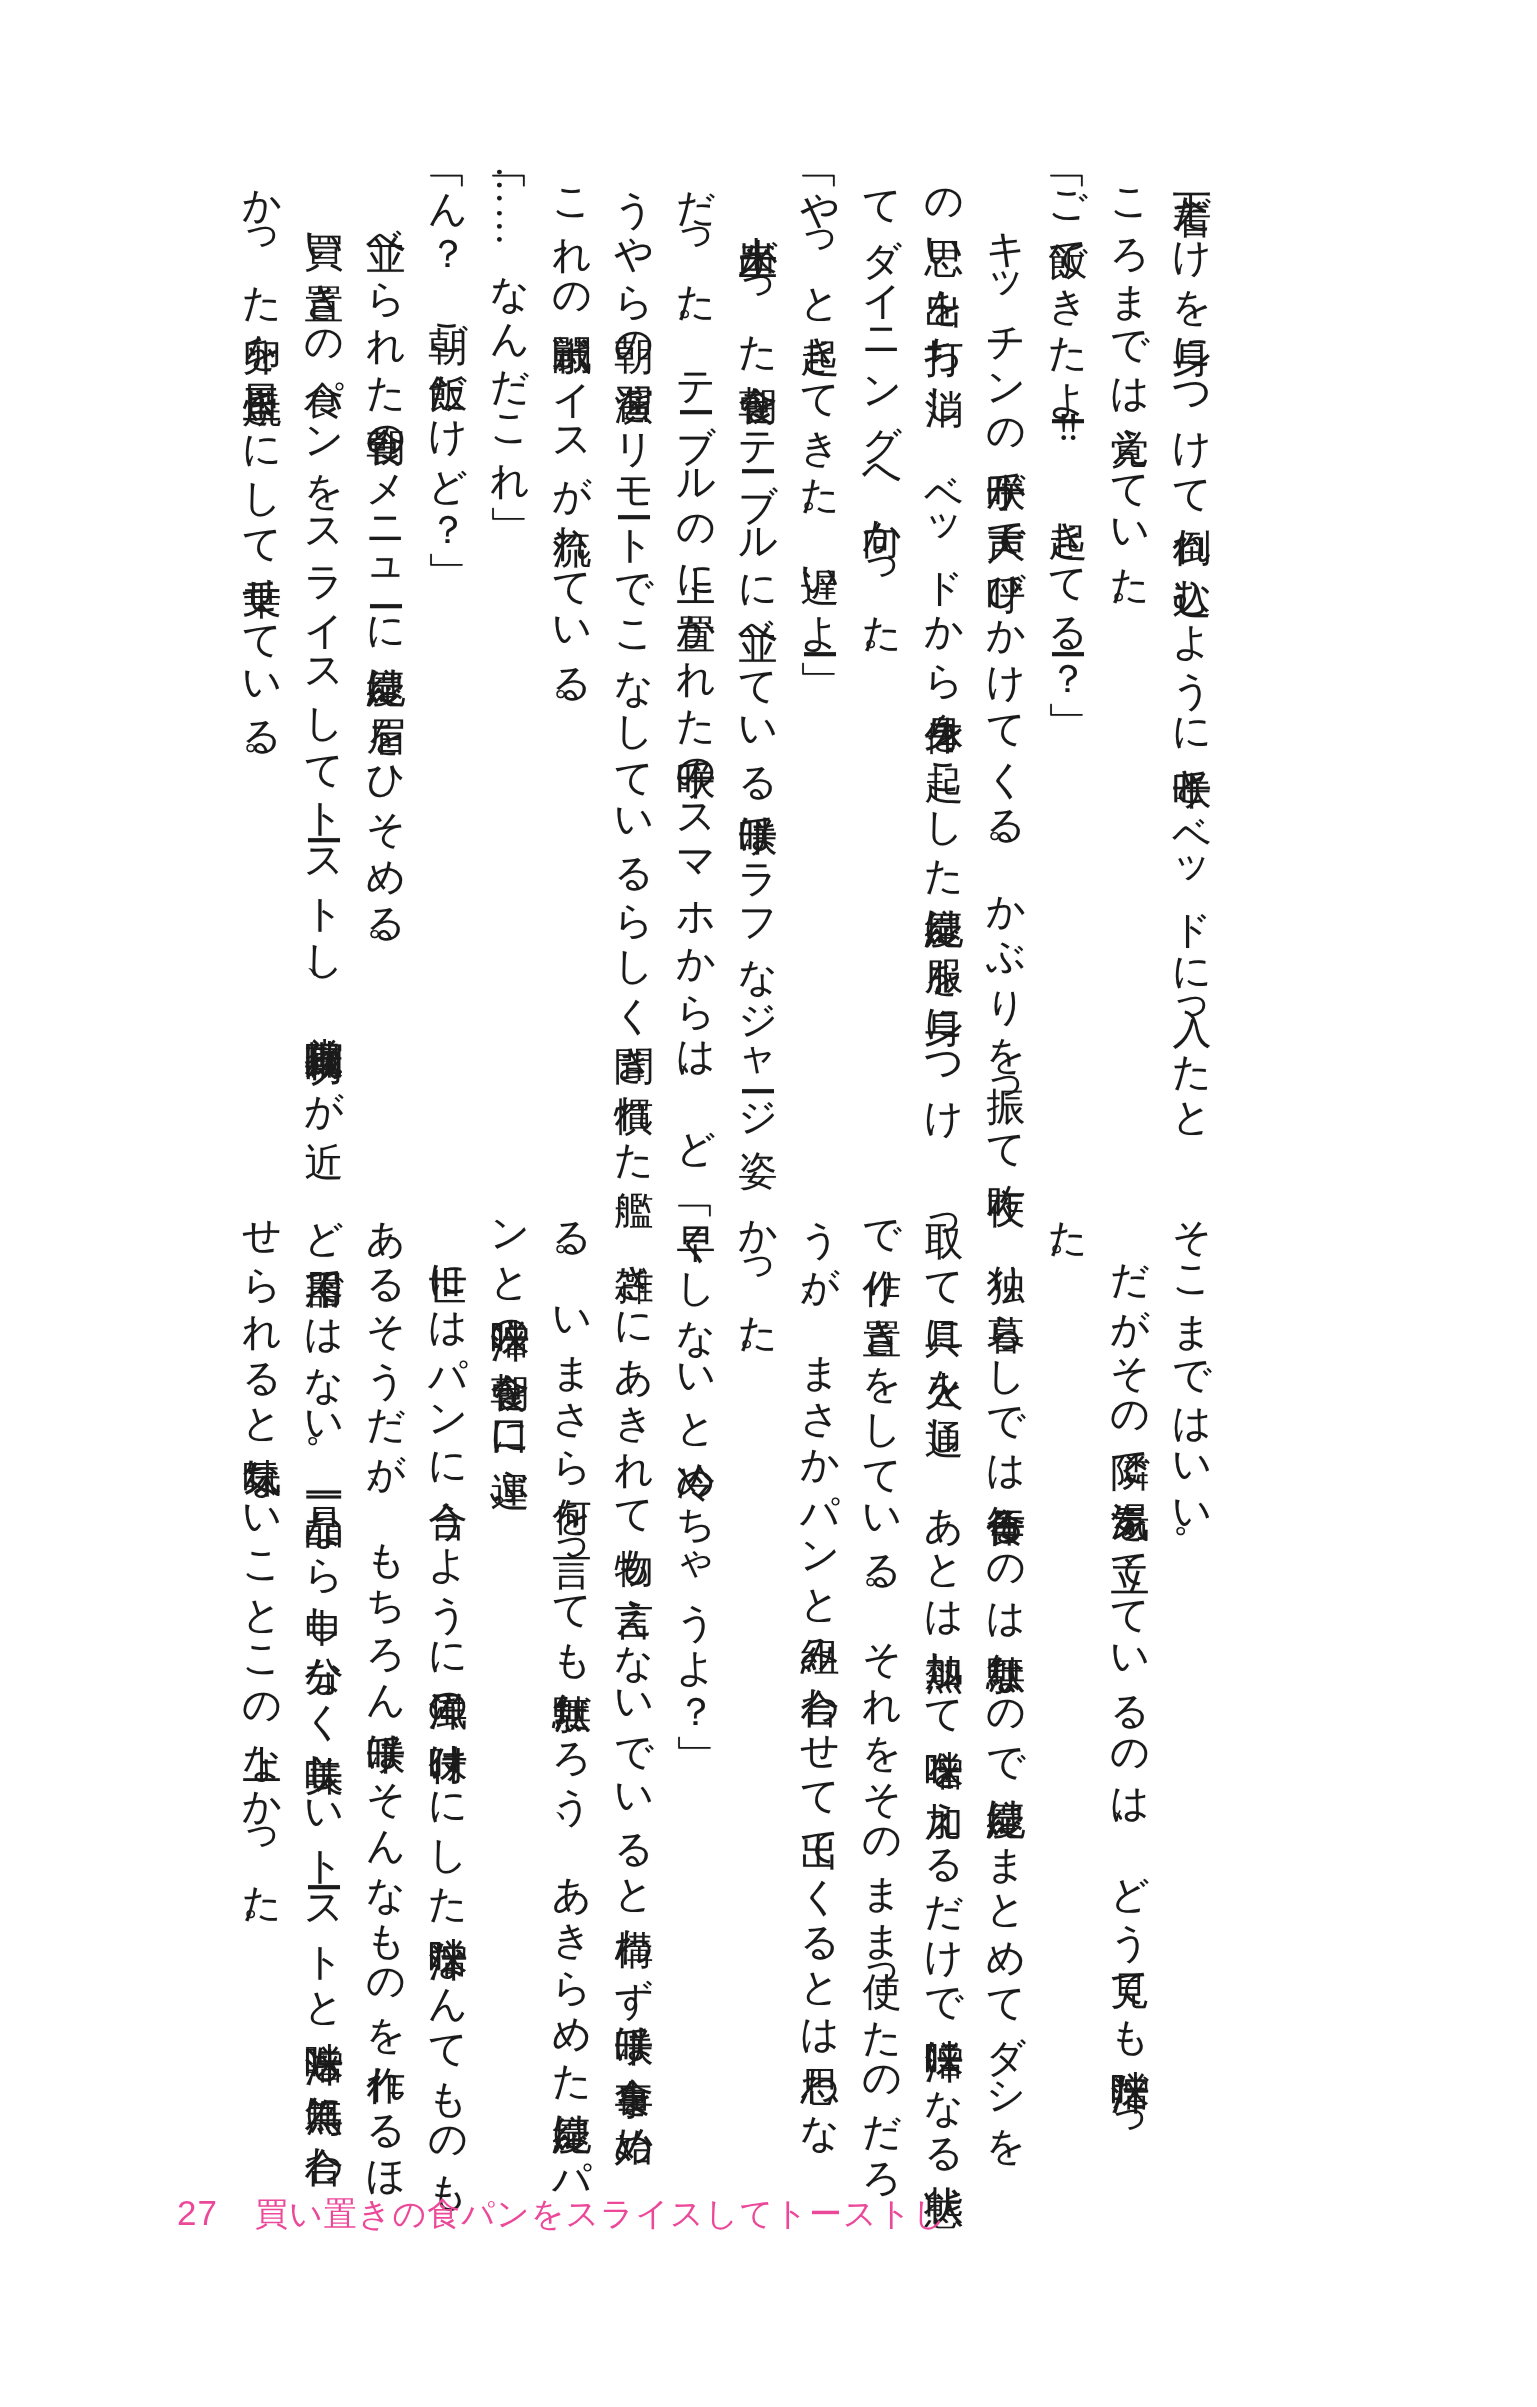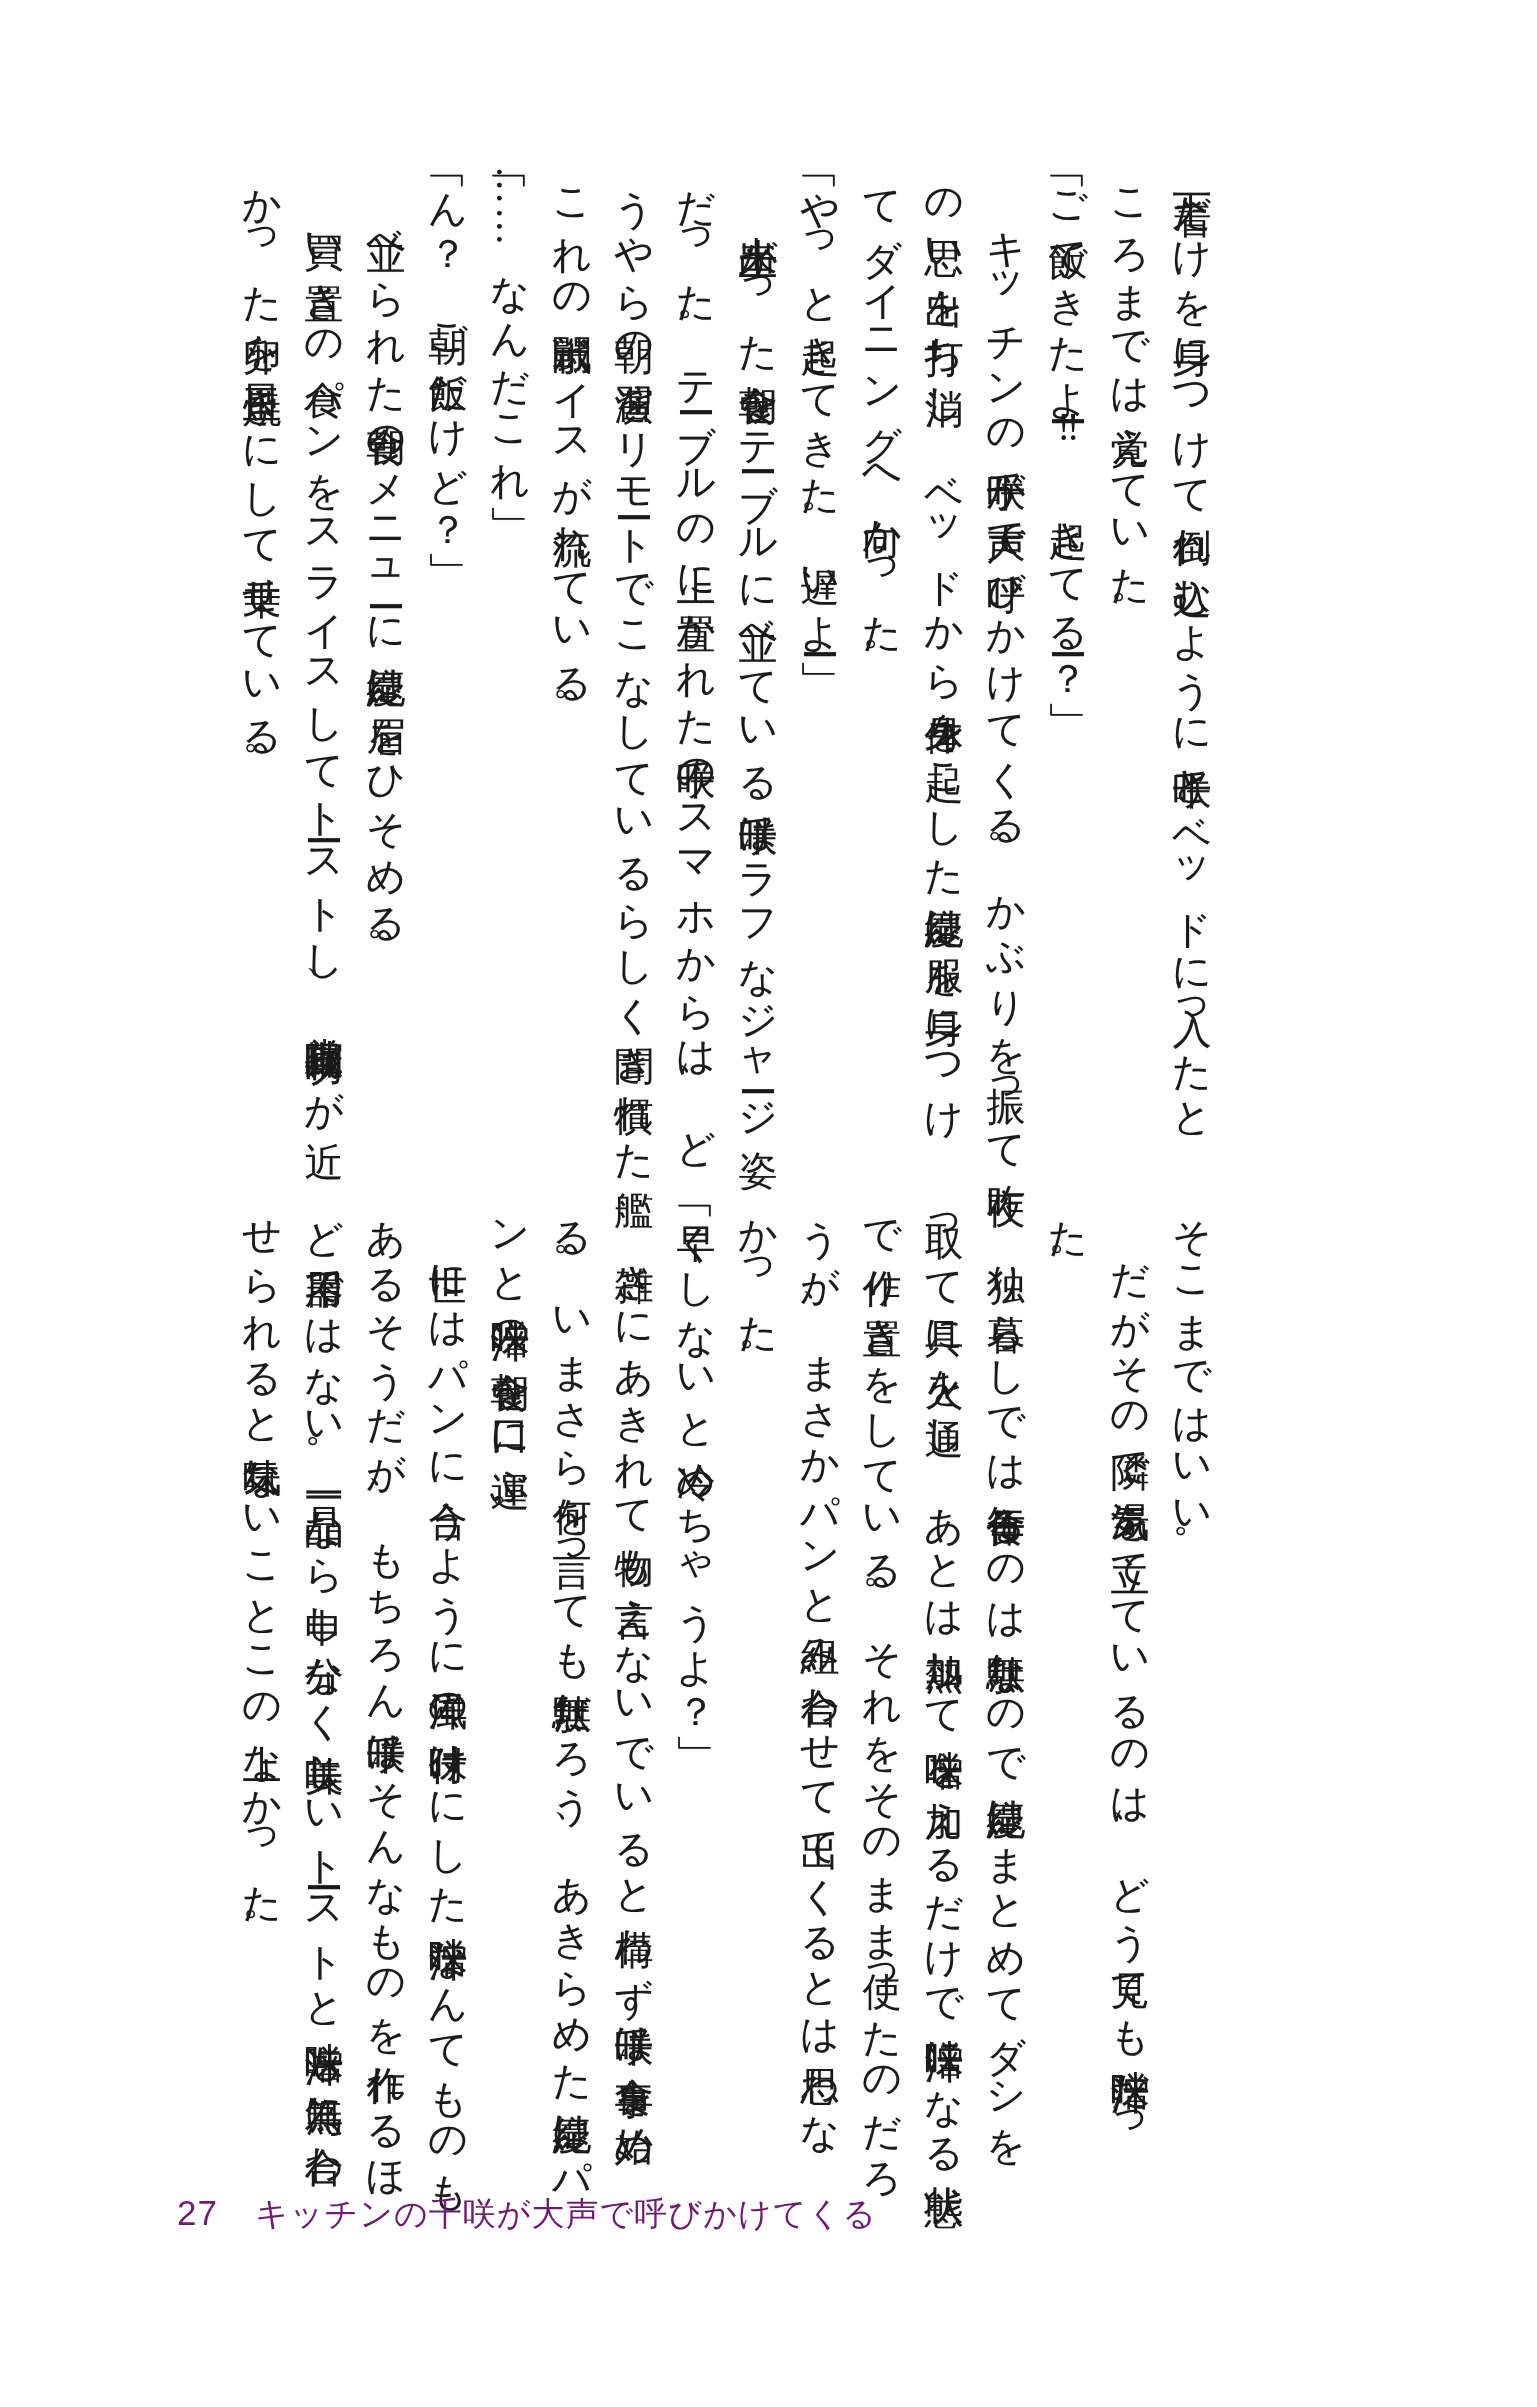--- a/index.html
+++ b/index.html
@@ -41,21 +41,21 @@
   .vtext p.indent {
     text-indent: 42px;
   }
   .footer {
     position: absolute;
     left: 177px;
     top: 2192px;
     display: flex;
     align-items: baseline;
     font-family: "Liberation Sans", "DejaVu Sans", sans-serif;
-    color: #701a75;
+    color: #ec4899;
   }
   .footer .page-num {
     font-size: 35px;
     letter-spacing: 1px;
   }
   .footer .running-title {
     margin-left: 37px;
     font-size: 33px;
     letter-spacing: 1px;
   }
@@ -81,17 +81,17 @@
       <p class="">そこまではいい。</p>
       <p class="indent">だがその隣で湯気を立てているのは、どう見ても味噌汁だった。</p>
       <p class="indent">独り暮らしでは毎食作るのは無駄なので慶紀はまとめてダシを取って具に火を通し、あとは加熱して味噌を加えるだけで味噌汁になる状態で作り置きをしている。それをそのまま使ったのだろうが、まさかパンと組み合わせて出てくるとは思わなかった。</p>
       <p class="">「早くしないと冷めちゃうよ？」</p>
       <p class="indent">雑さにあきれて物も言えないでいると構わず千咲は食事を始める。いまさら何を言っても無駄だろう、あきらめた慶紀はパンと味噌汁の朝食を口に運ぶ。</p>
       <p class="indent">世にはパンに合うように洋風の味付けにした味噌汁なんてものもあるそうだが、もちろん千咲はそんなものを作れるほど器用ではない。一品一品なら申し分なく美味しいトーストと味噌汁も無為に合わせられると味気ないことこの上なかった。</p>
     </div>
 
   <div class="footer">
     <span class="page-num">27</span>
-    <span class="running-title">キッチンの千咲が大声で呼びかけてくる</span>
+    <span class="running-title">買い置きの食パンをスライスしてトーストし</span>
   </div>
 
 </div>
 
 
 </body></html>

